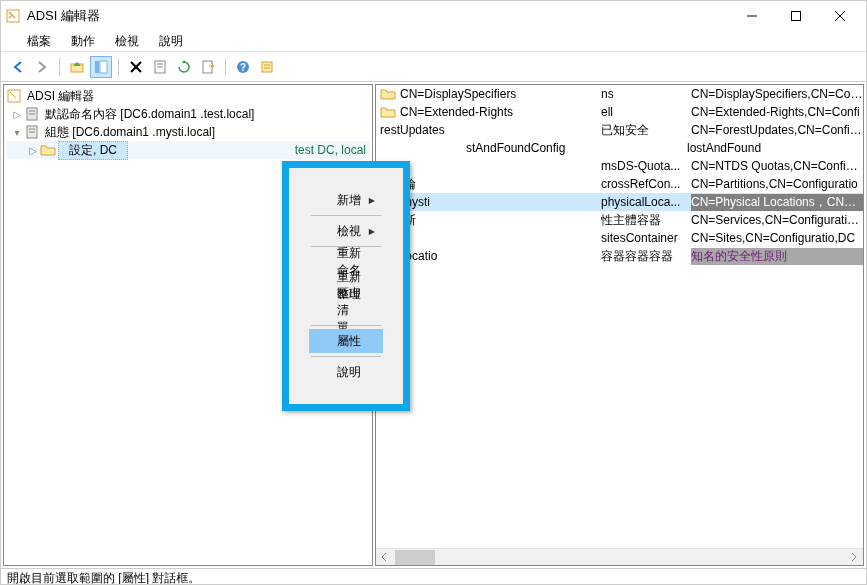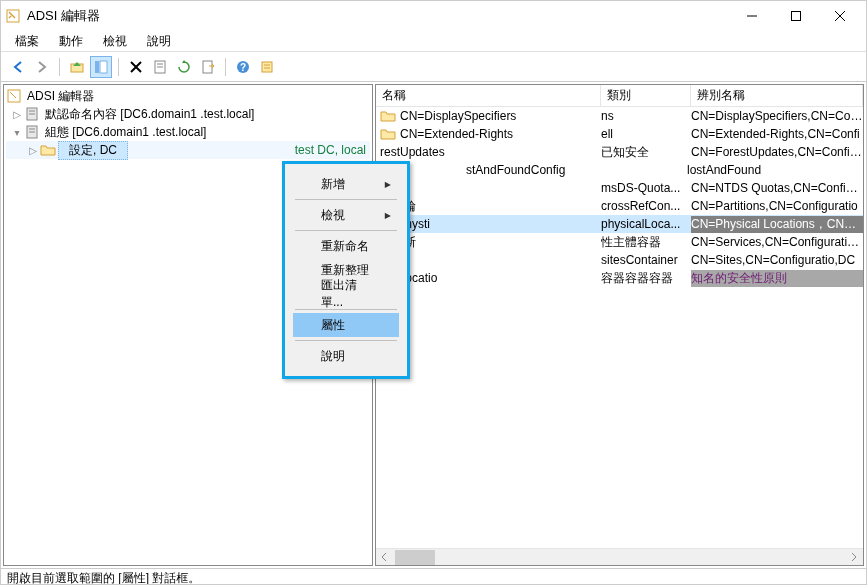--- a/index.html
+++ b/index.html
@@ -19,21 +19,21 @@
     display: flex;
     align-items: center;
     height: 30px;
     padding: 0 4px;
     background: #fff;
   }
   .titlebar .app-icon { width: 16px; height: 16px; margin-right: 6px; }
   .titlebar .title { font-size: 13px; flex: 1; }
   .win-controls { display: flex; }
   .win-btn { width: 44px; height: 28px; display:flex; align-items:center; justify-content:center; cursor:default; }
-  .menubar { display:flex; height:20px; padding: 0 6px; gap: 4px; align-items:center;text-align:right; }
+  .menubar { display:flex; height:20px; padding: 0 18px; gap: 4px; align-items:center;text-align:right; }
   .menu-item { padding: 1px 8px; cursor:default; }
   .menubar-underline { height:1px; background:#e0e0e0; }
   .toolbar { display:flex; height:30px; align-items:center; padding: 0 6px; gap:2px; border-bottom:1px solid #ccc;}
   .tbtn { width:22px; height:22px; display:flex; align-items:center; justify-content:center; border:1px solid transparent; cursor:default; }
   .tbtn.active { border:1px solid #7ab4ea; background:#cce8ff; }
   .tbar-sep { width:1px; height:18px; background:#ccc; margin:0 4px; }
   .main {
     display:flex;
     height: 486px;
   }
@@ -62,23 +62,23 @@
   .lrow.sel2 .lcell.c3 { background:#a8a8a8; color:#701a75; }
   .hscroll { height:17px; background:#f0f0f0; display:flex; align-items:center; border-top:1px solid #e5e5e5;}
   .hscroll .thumb { height:15px; width:40px; background:#cdcdcd; margin-left:2px;}
   .statusbar { height:20px; border-top:1px solid #ccc; padding:2px 6px; display:flex; align-items:center;}
   
   .context-menu {
     position:absolute;
     left:281px; top:160px;
     width:128px;
     background:#f0f0f0;
-    border:3px solid #0ea5e9;
+    border:7px solid #0ea5e9;
     box-shadow: 2px 2px 4px rgba(0,0,0,0.3);
-    padding:8px;
+    padding:20px;
     z-index:10;
   }
   .cm-item { height:24px; display:flex; align-items:center; padding:0 22px 0 28px; cursor:default; position:relative;}
   .cm-item.hover { background:#90c8f6; }
   .cm-item.has-sub::after { content:"▶"; font-size:8px; position:absolute; right:8px; color:#333;}
   .cm-sep { height:1px; background:#c0c0c0; margin:3px 2px; }
 
   
   svg { display:block; }
 </style>
@@ -215,43 +215,38 @@
       <div class="trow">
         <span class="indent" style="width:4px"></span>
         <span class="expander">▾</span>
         <span class="icon">
             <svg width="16" height="16">
               <rect x="3" y="2" width="10" height="12" fill="#e8e8e8" stroke="#888"></rect>
               <line x1="5" y1="5" x2="11" y2="5" stroke="#888"></line>
               <line x1="5" y1="8" x2="11" y2="8" stroke="#888"></line>
             </svg>
           </span>
-        <span class="label">組態 [DC6.domain1 .test.local]</span>
+        <span class="label">組態 [DC6.domain1 .mysti.local]</span>
       </div>
       <div class="trow selected" style="background:#f0f7ff;">
         <span class="indent" style="width:20px"></span>
         <span class="expander">▷</span>
         <span class="icon">
             <svg width="16" height="16">
               <path d="M1 4 L6 4 L7 6 L15 6 L15 13 L1 13 Z" fill="#ffe9a6" stroke="#d6a23a"></path>
             </svg>
           </span>
         <span class="label">設定, DC</span>
         <span style="flex:1"></span>
         <span style="padding-right:4px;color:#15803d">test DC, local</span>
       </div>
     </div>
   </div>
 
   <div class="list-pane">
-    <div class="cols">
-      <div class="col-h c1">名稱</div>
-      <div class="col-h c2">類別</div>
-      <div class="col-h c3">辨別名稱</div>
-    </div>
     <div class="list-body" id="list-body">
         <div class="lrow">
           <div class="lcell c1">
             <svg width="16" height="16">
               <path d="M1 4 L6 4 L7 6 L15 6 L15 13 L1 13 Z" fill="#ffe9a6" stroke="#d6a23a"></path>
             </svg>
             <span>CN=DisplaySpecifiers</span>
           </div>
           <div class="lcell c2">ns</div>
           <div class="lcell c3">CN=DisplaySpecifiers,CN=Confi</div>

